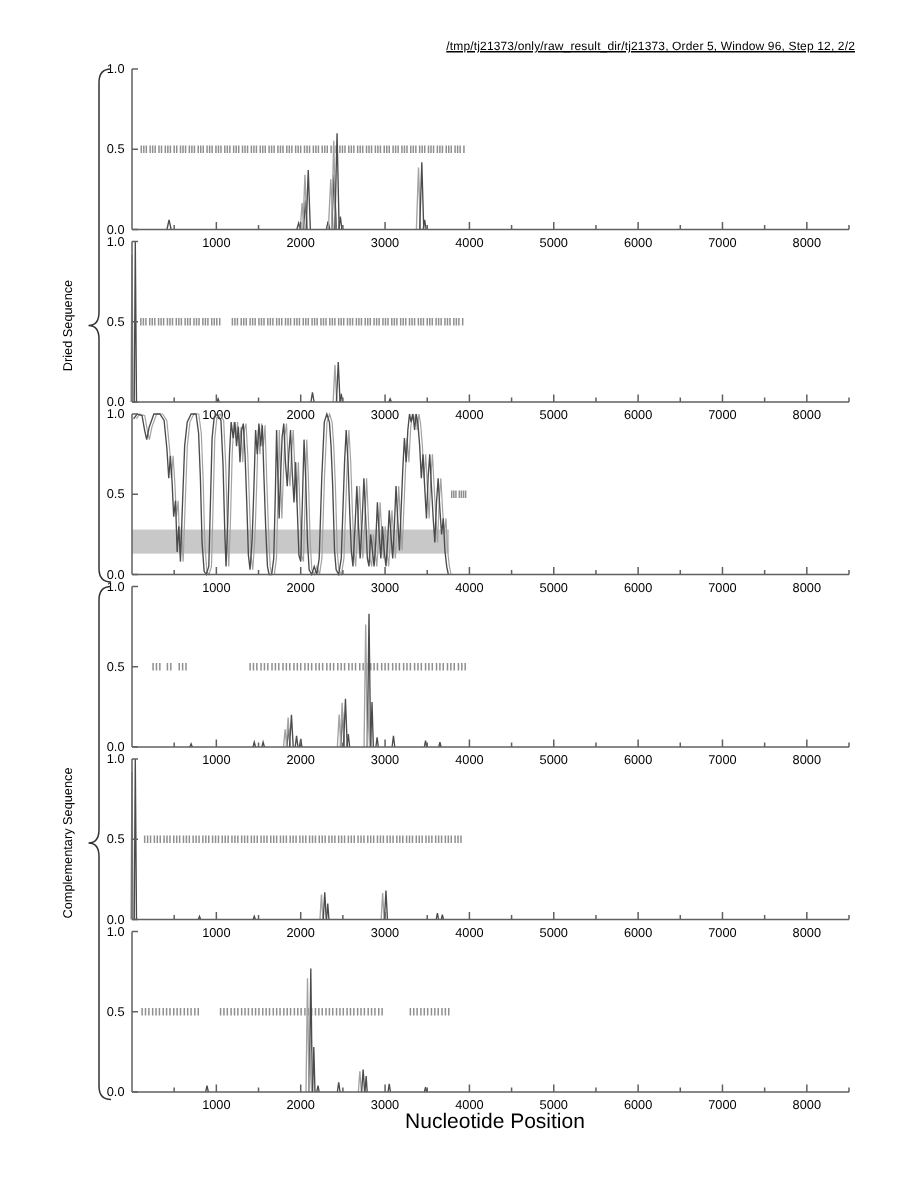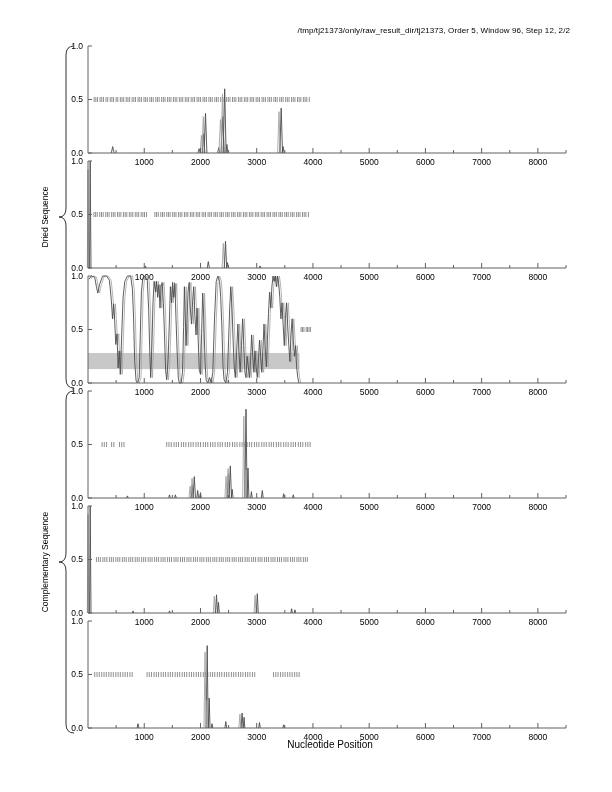--- a/index.html
+++ b/index.html
@@ -1,22 +1,22 @@
 <!DOCTYPE html>
 <html><head>
 <meta charset="utf-8">
 <style>
   html,body{margin:0;padding:0;background:#ffffff;}
   .page{position:relative;width:612px;height:792px;background:#ffffff;overflow:hidden;
         font-family:"Liberation Sans", sans-serif;color:#000;}
   .fig-title{position:absolute;top:26px;left:0;right:42px;text-align:right;
-             font-size:8px;letter-spacing:0.1px;white-space:nowrap;}
+             font-size:8px;letter-spacing:0.1px;white-space:nowrap;text-decoration:underline;}
   .group-label{position:absolute;white-space:nowrap;font-size:8.5px;
                transform:translate(-50%,-50%) rotate(-90deg);}
-  .x-label{position:absolute;font-size:10px;transform:translateX(-50%);white-space:nowrap;}
+  .x-label{position:absolute;font-size:14px;transform:translateX(-50%);white-space:nowrap;}
   svg{position:absolute;top:0;left:0;}
   svg text{font-family:"Liberation Sans", sans-serif;}
 </style>
 </head>
 <body>
 
 <div class="page">
   <div class="fig-title">/tmp/tj21373/only/raw_result_dir/tj21373, Order 5, Window 96, Step 12, 2/2</div>
 
   <svg id="plot-svg" width="612" height="792" viewBox="0 0 612 792">

